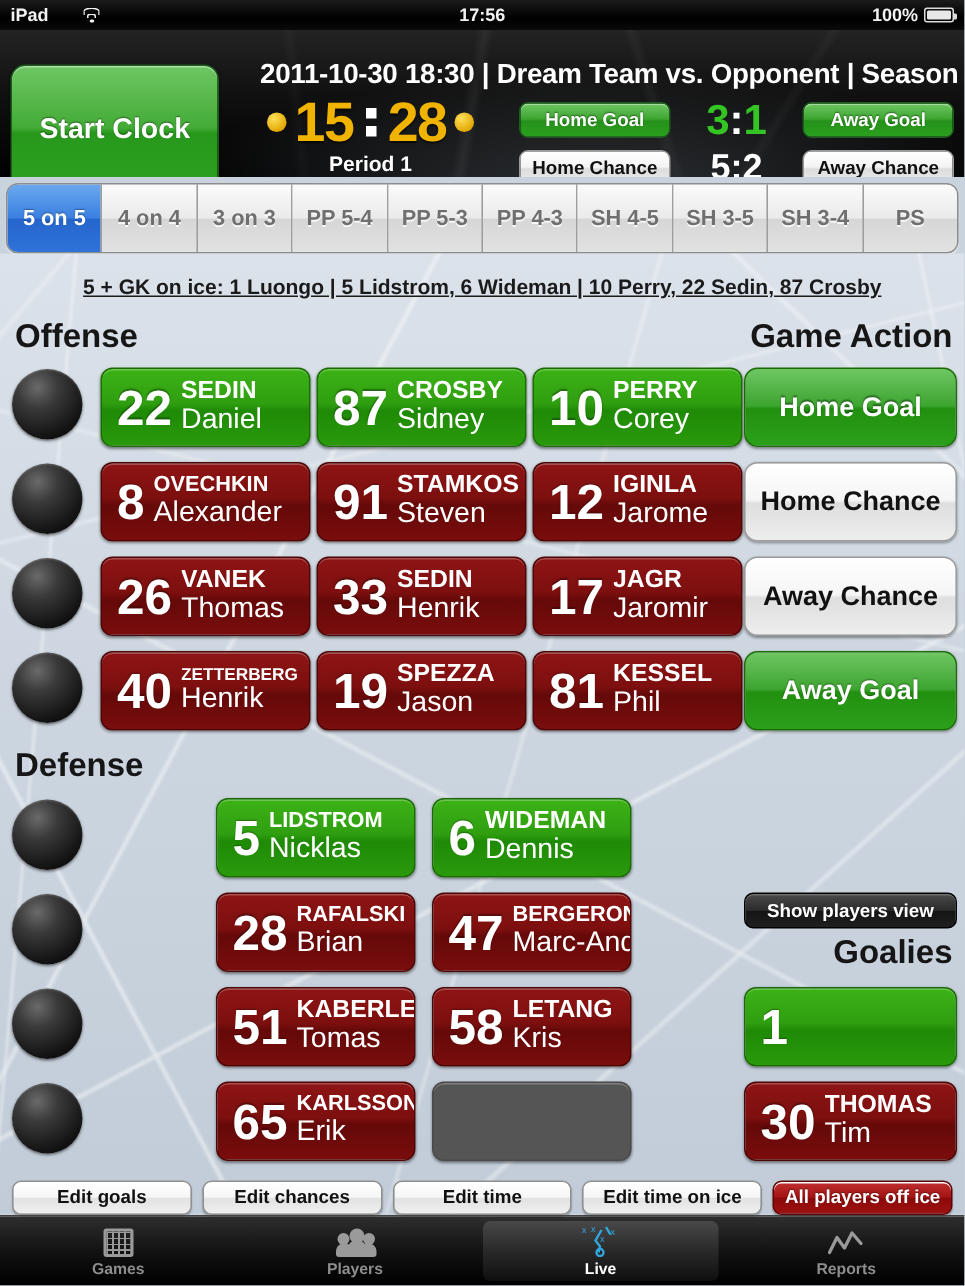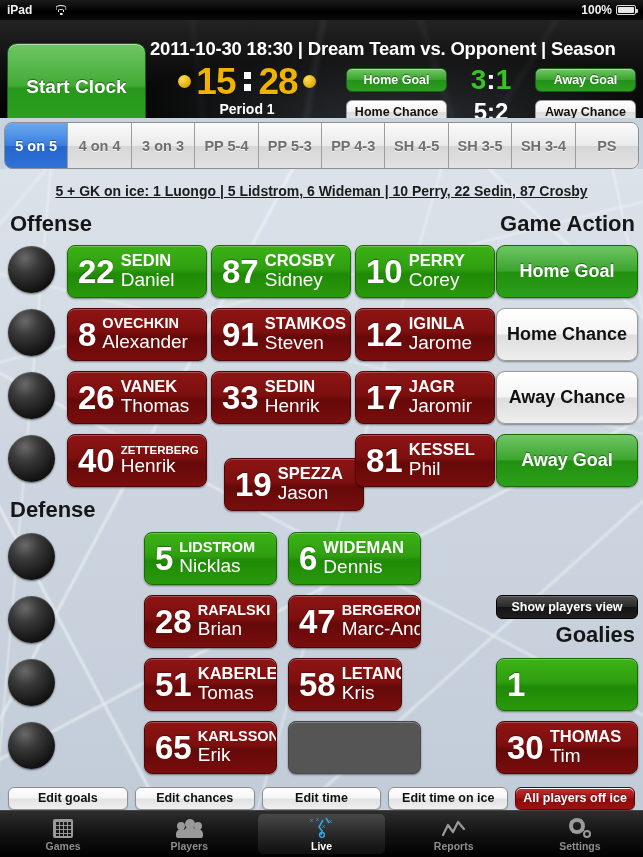--- a/index.html
+++ b/index.html
@@ -51,21 +51,21 @@
     border-radius:10px; border:1px solid #1d5c1d;
     background:linear-gradient(#6ec663 0%,#43ab36 48%,#27981c 52%,#2ca11f 100%);
     box-shadow:inset 0 1px 0 rgba(255,255,255,.45), 0 1px 2px rgba(0,0,0,.6);
     color:#fff; font-size:19px; font-weight:bold;
     display:flex;align-items:center;justify-content:center;
     text-shadow:0 -1px 1px rgba(0,0,0,.45);
     cursor:pointer; z-index:3;
   }
   .game-title{
     position:absolute; left:150px; right:4px; top:18px;
-    text-align:left; color:#fff; font-weight:bold; font-size:18.5px;
+    text-align:right; color:#fff; font-weight:bold; font-size:18.5px;
     letter-spacing:-.2px; white-space:nowrap;
   }
   .clockbox{position:absolute;left:148px;top:43px;width:198px;text-align:center;}
   .clock-row{display:flex;align-items:center;justify-content:center;gap:5px;}
   .dot{width:13px;height:13px;border-radius:50%;
     background:radial-gradient(circle at 35% 30%,#ffe05a,#e0a500 75%,#b07e00);}
   .clock-digits{font-size:37px;font-weight:bold;color:#f0b400;line-height:1;
     letter-spacing:-1px;text-shadow:0 1px 1px rgba(0,0,0,.6);}
   .colon{display:inline-flex;flex-direction:column;justify-content:center;gap:5px;vertical-align:6px;margin:0 3px;}
   .colon b{display:block;width:7px;height:7px;background:#fff;}
@@ -203,20 +203,21 @@
 
 <div class="statusbar">
   <div class="sb-left">
     <span>iPad</span>
     <span class="wifi-ico">
         <i></i>
         <i></i>
         <i></i>
       </span>
   </div>
+  <div class="sb-center">17:56</div>
   <div class="sb-right">
     <span>100%</span>
     <span class="batt">
         <span></span>
       </span>
   </div>
 </div>
 
 <div class="header">
   <div class="hdr-streaks"></div>
@@ -379,21 +380,21 @@
       </div>
     </div>
     <div class="puck" style="left: 8px; top: 435px;"></div>
     <div class="card red" style="left: 67px; top: 434px; width: 140px;">
       <div class="c-num">40</div>
       <div class="c-names">
         <span class="c-last" style="font-size: 11.5px;">ZETTERBERG</span>
         <span class="c-first">Henrik</span>
       </div>
     </div>
-    <div class="card red" style="left: 224px; top: 434px; width: 140px; margin-top: 24px;">
+    <div class="card red" style="left: 211px; top: 434px; width: 140px;">
       <div class="c-num">19</div>
       <div class="c-names">
         <span class="c-last" style="font-size: 16.5px;">SPEZZA</span>
         <span class="c-first">Jason</span>
       </div>
     </div>
     <div class="card red" style="left: 355px; top: 434px; width: 140px;">
       <div class="c-num">81</div>
       <div class="c-names">
         <span class="c-last" style="font-size: 16.5px;">KESSEL</span>
@@ -433,21 +434,21 @@
       </div>
     </div>
     <div class="puck" style="left: 8px; top: 659px;"></div>
     <div class="card red" style="left: 144px; top: 658px; width: 133px;">
       <div class="c-num">51</div>
       <div class="c-names">
         <span class="c-last" style="font-size: 16.5px;">KABERLE</span>
         <span class="c-first">Tomas</span>
       </div>
     </div>
-    <div class="card red" style="left: 288px; top: 658px; width: 114px;">
+    <div class="card red" style="left: 288px; top: 658px; width: 133px;">
       <div class="c-num">58</div>
       <div class="c-names">
         <span class="c-last" style="font-size: 16.5px;">LETANG</span>
         <span class="c-first">Kris</span>
       </div>
     </div>
     <div class="puck" style="left: 8px; top: 722px;"></div>
     <div class="card red" style="left: 144px; top: 721px; width: 133px;">
       <div class="c-num">65</div>
       <div class="c-names">
@@ -544,22 +545,13 @@
       <div class="tab-label">Live</div>
     </div>
     <div class="tab">
       <div class="tab-ico">
         <svg width="24" height="18" viewBox="0 0 24 18">
           <polyline points="1,15 6,5 11,12 16,2 22,9" stroke="#9a9a9a" stroke-width="2.2" fill="none" stroke-linejoin="round" stroke-linecap="round"></polyline>
         </svg>
       </div>
       <div class="tab-label">Reports</div>
     </div>
-    <div class="tab">
-      <div class="tab-ico">
-        <span class="ico-gear">
-          <span class="g1"></span>
-          <span class="g2"></span>
-        </span>
-      </div>
-      <div class="tab-label">Settings</div>
-    </div>
   </div>
 
 </body></html>

